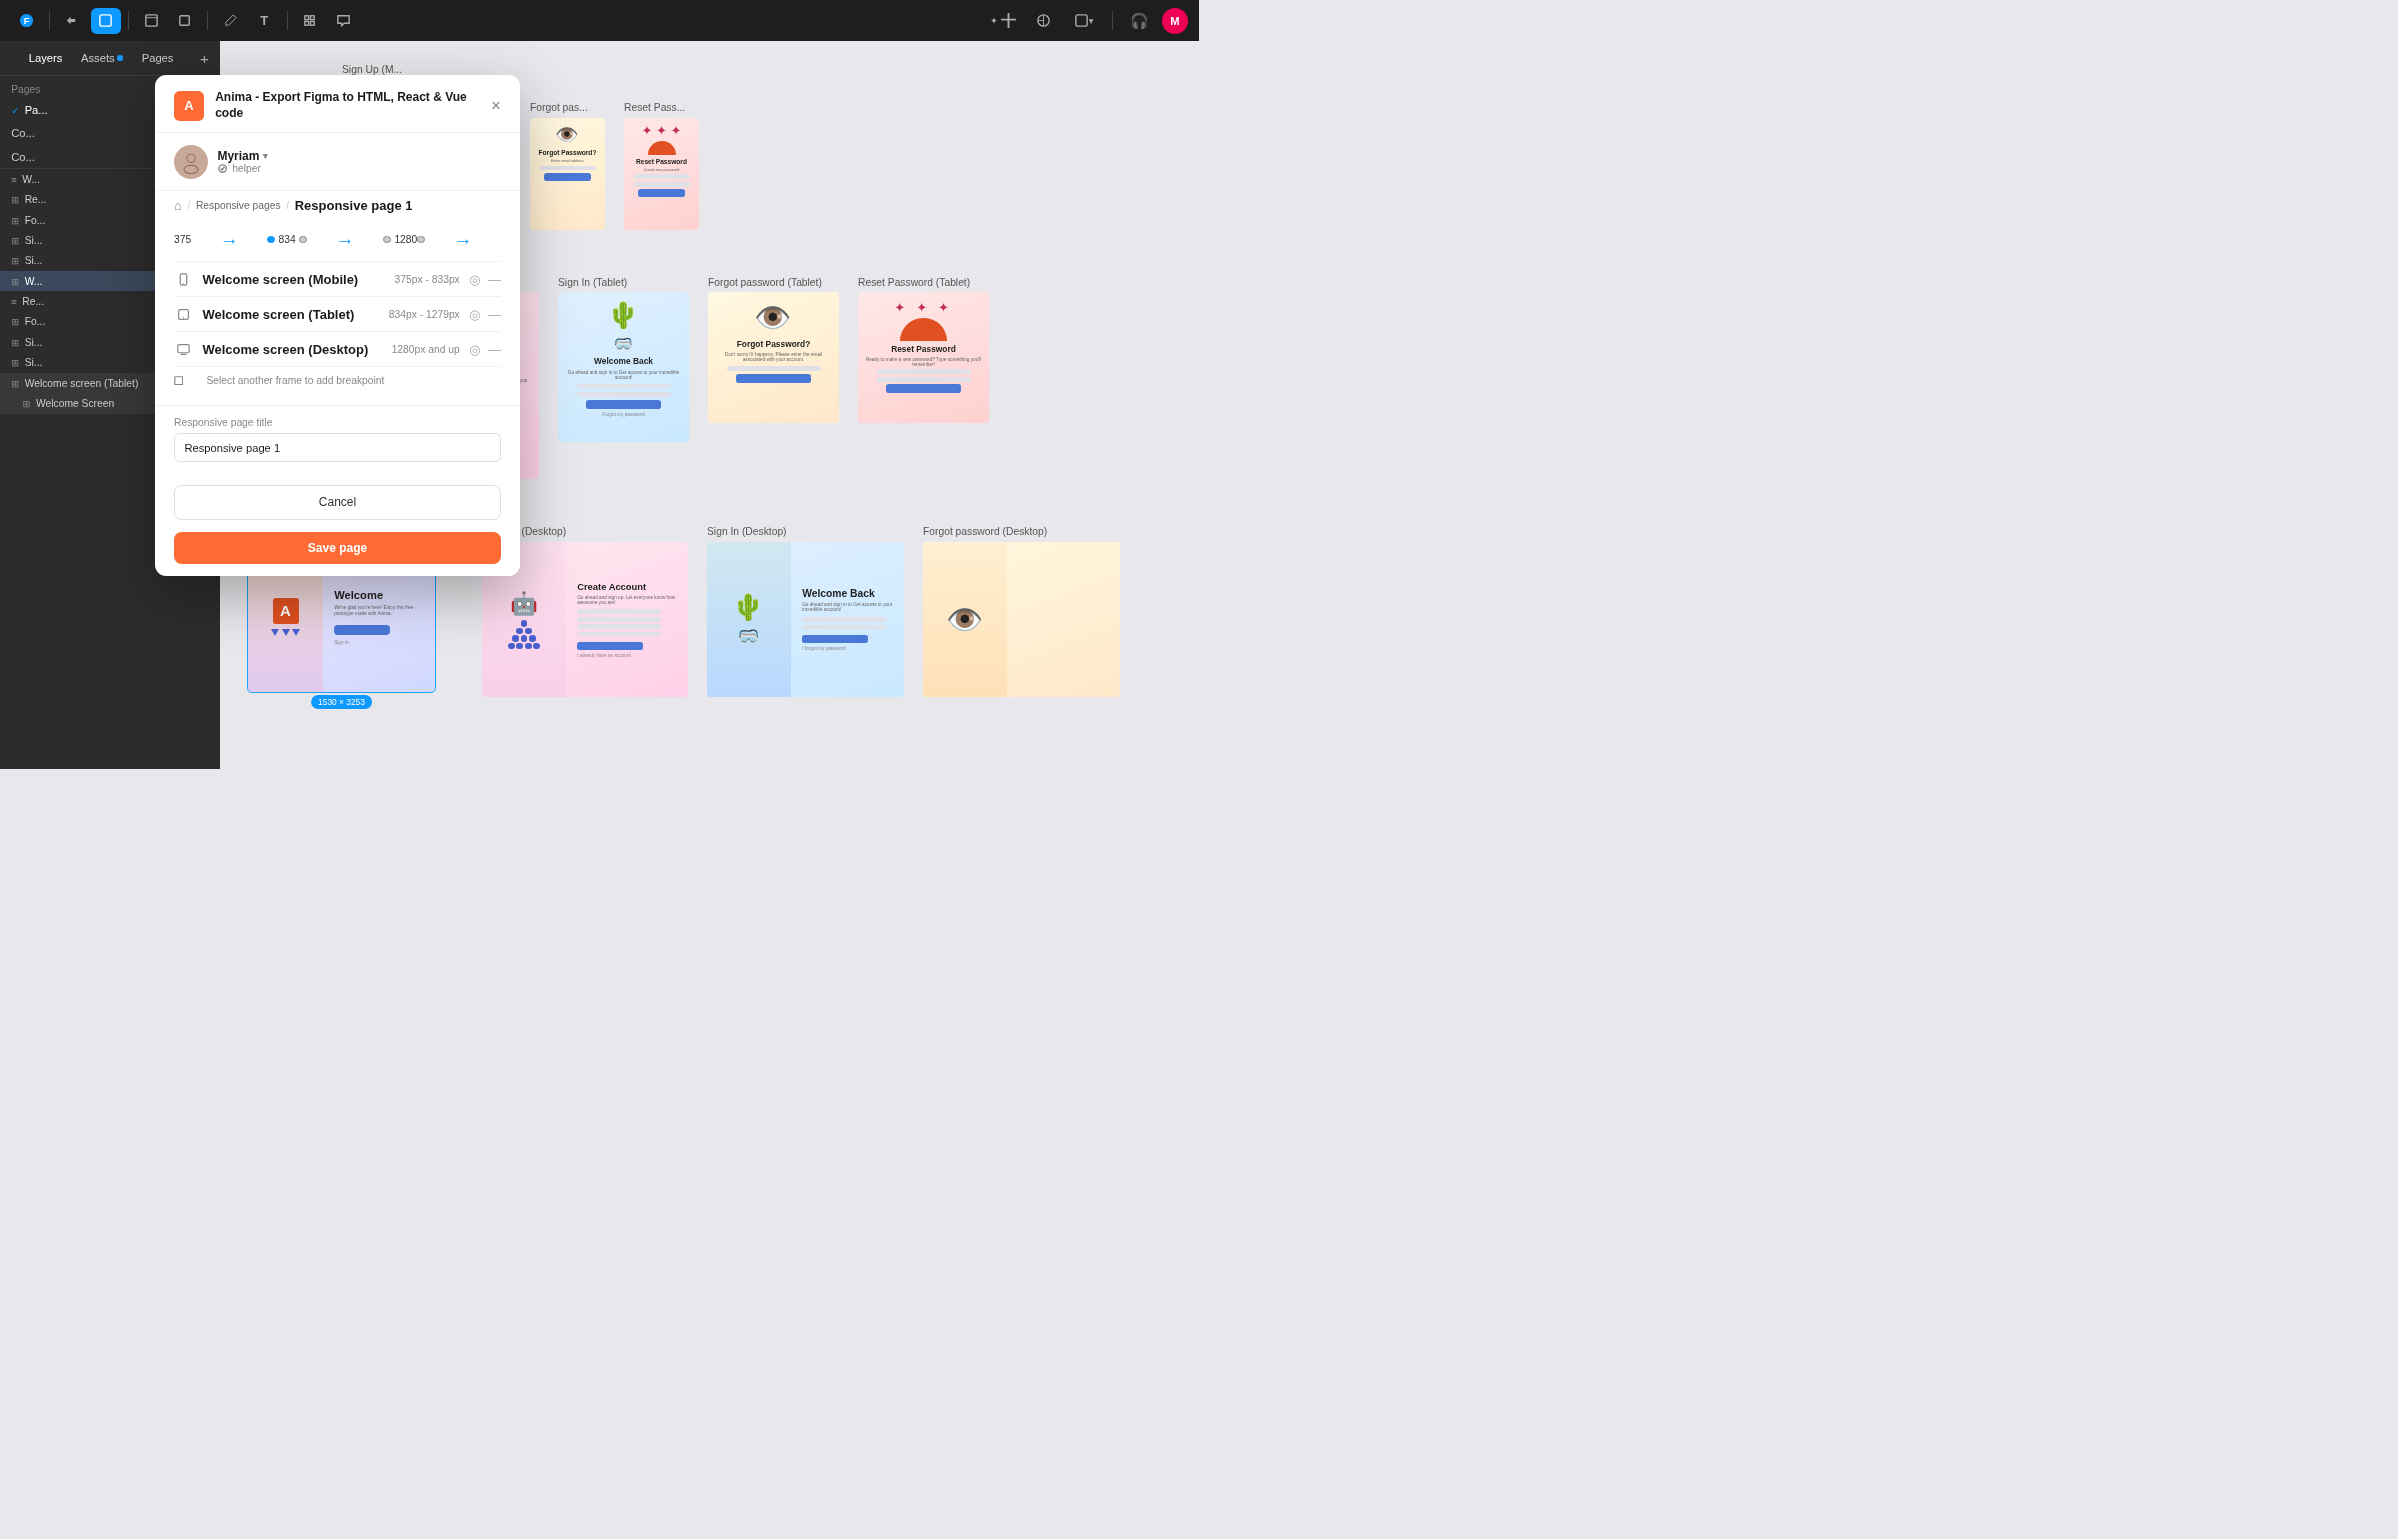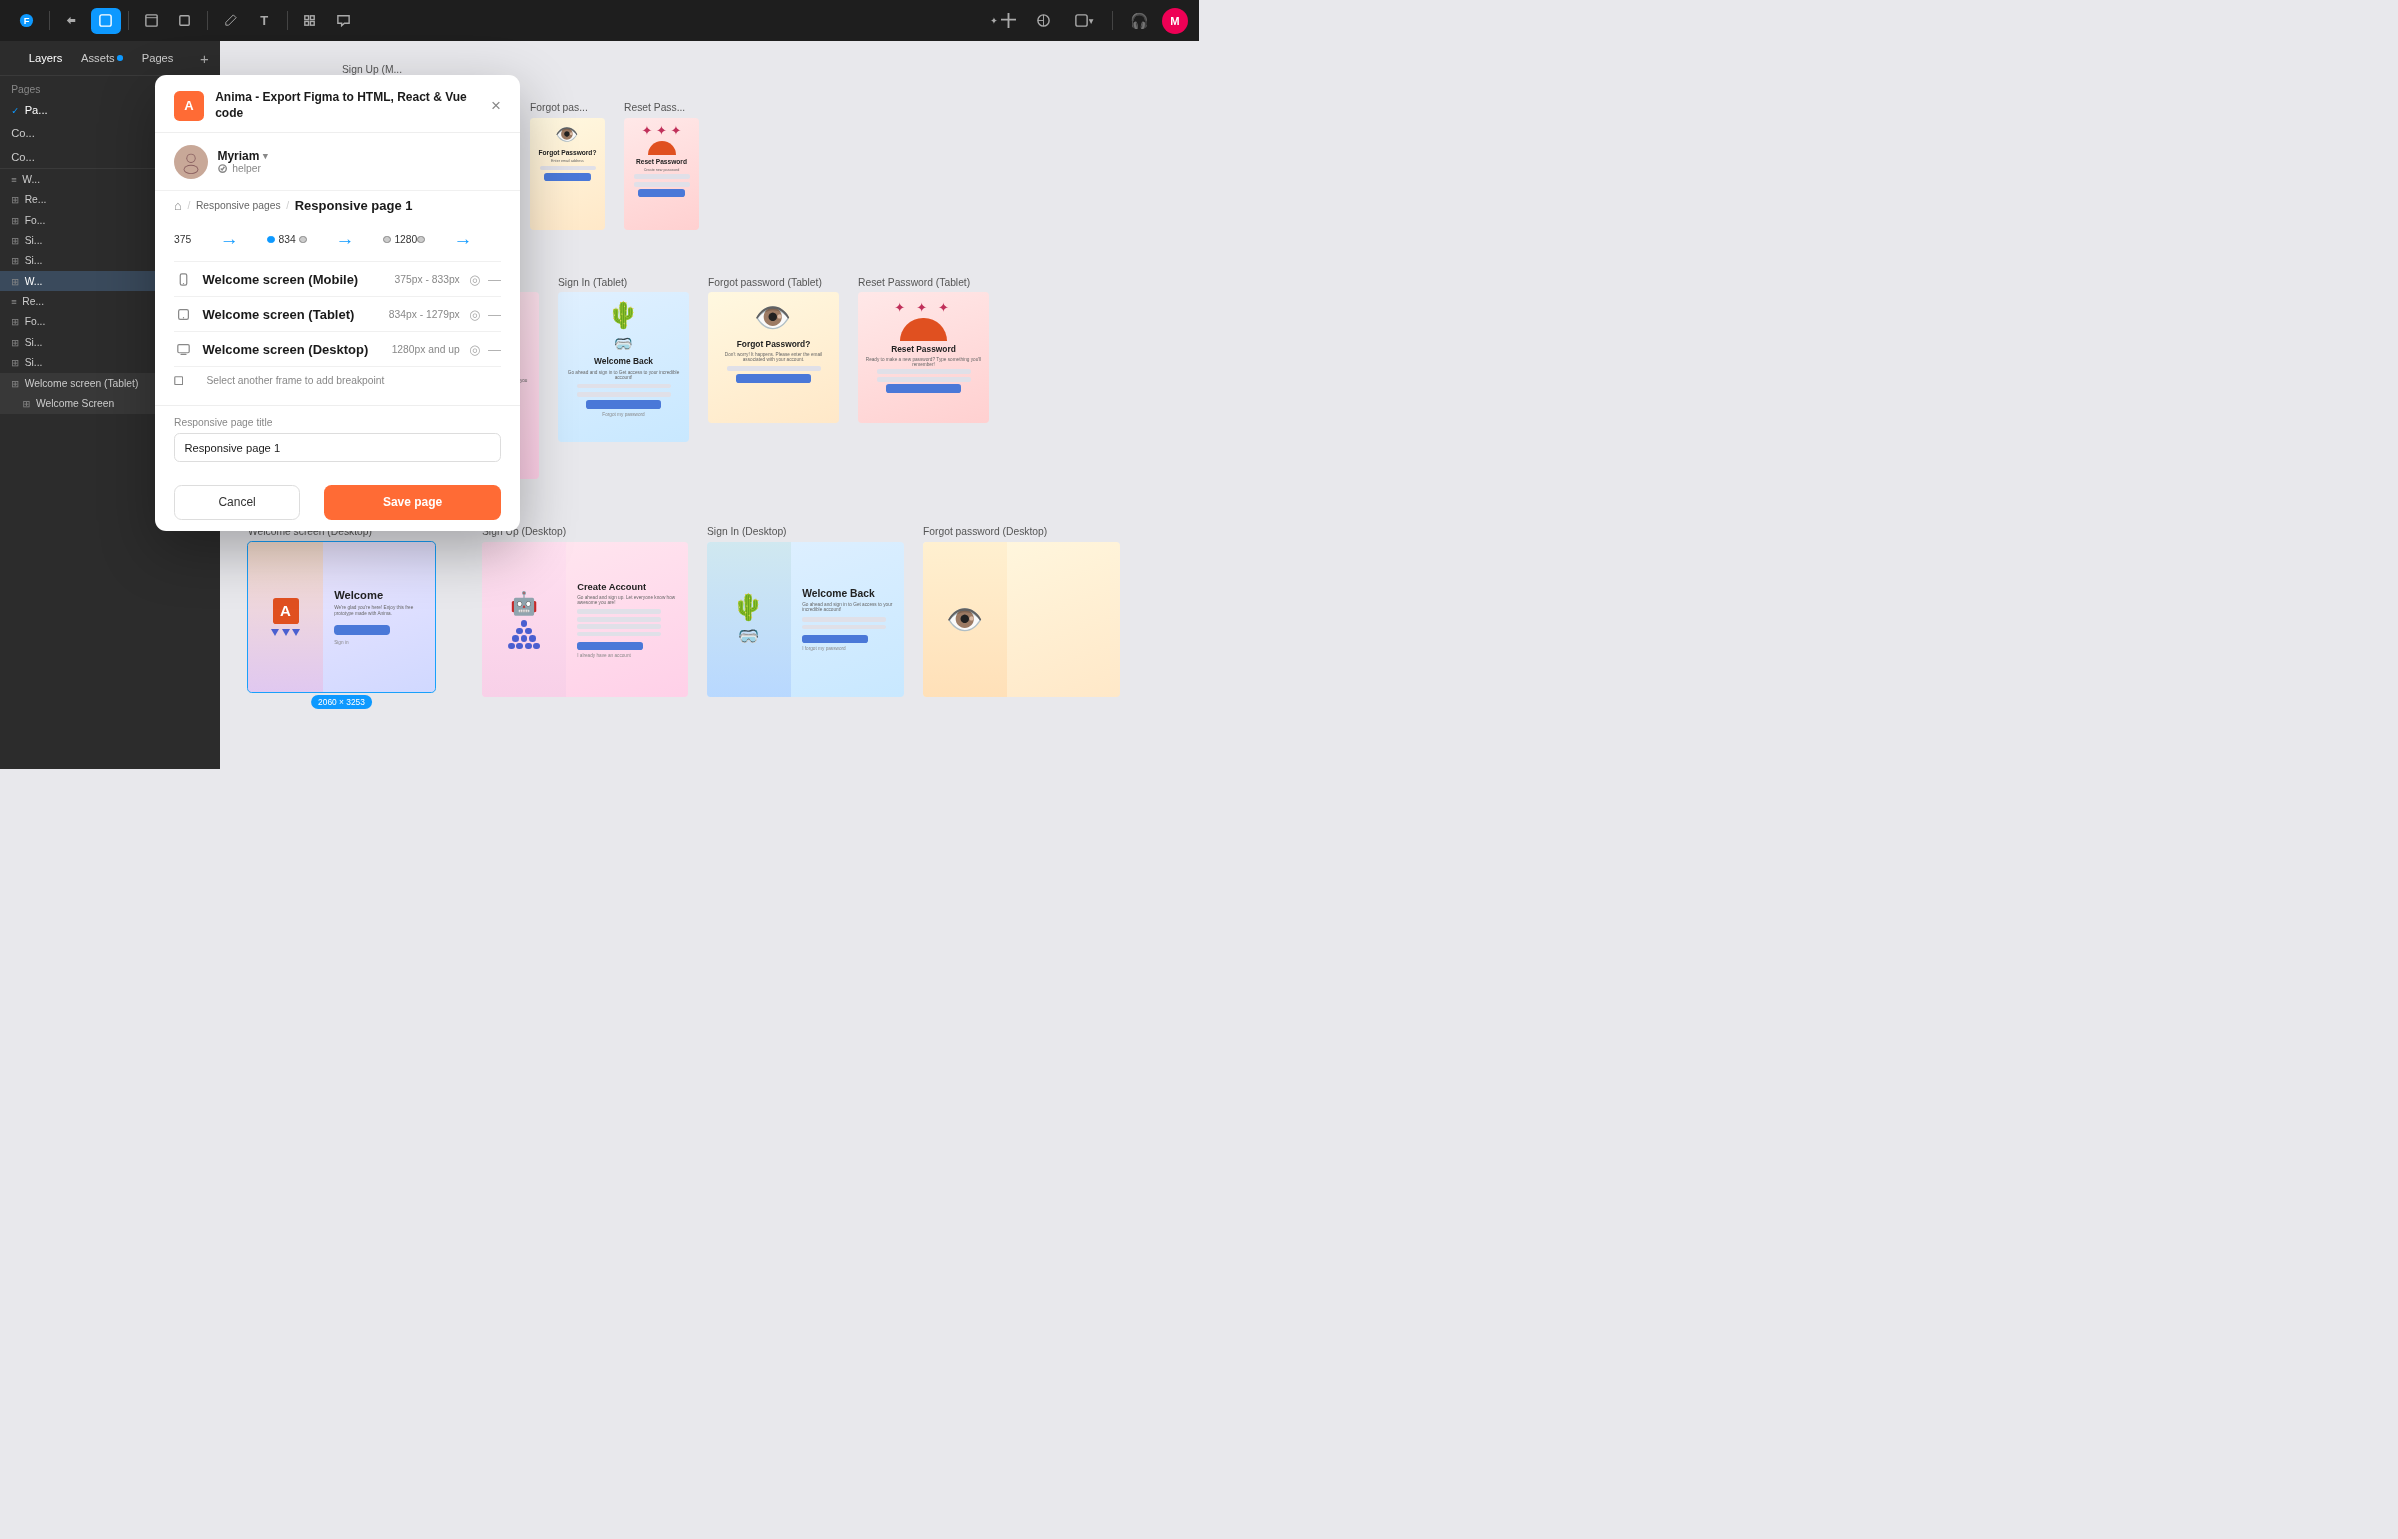--- a/index.html
+++ b/index.html
@@ -241,21 +241,22 @@
       width: 100%; padding: 7.5px 9.4px;
       border: 1.4px solid #ddd;
       border-radius: 5.6px;
       font-size: 11.2px;
       color: #1a1a1a;
       outline: none;
     }
     .modal-footer {
       padding: 11.2px 19px;
       display: flex;
-      gap: 24px;
+      gap: 12px;
+      flex-direction: column;
     }
     .btn-cancel {
       flex: 1; padding: 9.4px;
       background: white; border: 1.4px solid #ddd;
       border-radius: 7.5px; color: #333;
       font-size: 12px; font-weight: 500; cursor: pointer;
     }
     .btn-save {
       flex: 1.5; padding: 9.4px;
       background: #ff6b35; border: none;
@@ -648,21 +649,21 @@
             </div>
 
             <div style="flex:1;display:flex;flex-direction:column;justify-content:center;padding:11.2px;gap:3.7px;">
               <div style="font-size:11.2px;font-weight:800;color:#222;">Welcome</div>
               <div style="font-size:4.7px;color:#666;line-height:1.4;">We're glad you're here! Enjoy this free prototype made with Anima.</div>
               <div style="width:56px;height:9.4px;background:#4a78d8;border-radius:3.7px;margin-top:3.7px;"></div>
               <div style="font-size:4.7px;color:#888;margin-top:1.9px;">Sign in</div>
             </div>
           </div>
 
-          <div style="position:absolute;bottom:-17px;left:50%;transform:translateX(-50%);background:#0d99ff;color:white;font-size:8.4px;padding:1.9px 7.5px;border-radius:9.4px;white-space:nowrap;">2060 × 3253</div>
+          <div style="position:absolute;bottom:-17px;left:50%;transform:translateX(-50%);background:#0d99ff;color:white;font-size:8.4px;padding:1.9px 7.5px;border-radius:9.4px;white-space:nowrap;">1530 × 3253</div>
         </div>
       </div>
 
       <div class="canvas-frame" style="margin-left:28px;">
         <div class="canvas-frame-label">Sign Up (Desktop)</div>
         <div style="width:206px; height:155px; background: linear-gradient(160deg, #ffe8f0 0%, #ffd0e8 100%); border-radius:3.7px; display:flex; flex-direction:row; align-items:stretch; overflow:hidden;">
           <div style="width:84px;background:linear-gradient(180deg,#ffe0f0 0%,#f8d0e8 100%);display:flex;flex-direction:column;align-items:center;justify-content:center;padding:9.4px;gap:3.7px;">
             <div style="font-size:22.5px;">🤖</div>
             <div style="display:flex;flex-direction:column;align-items:center;gap:0.9px;">
               <div style="display:flex;gap:1.9px;">

